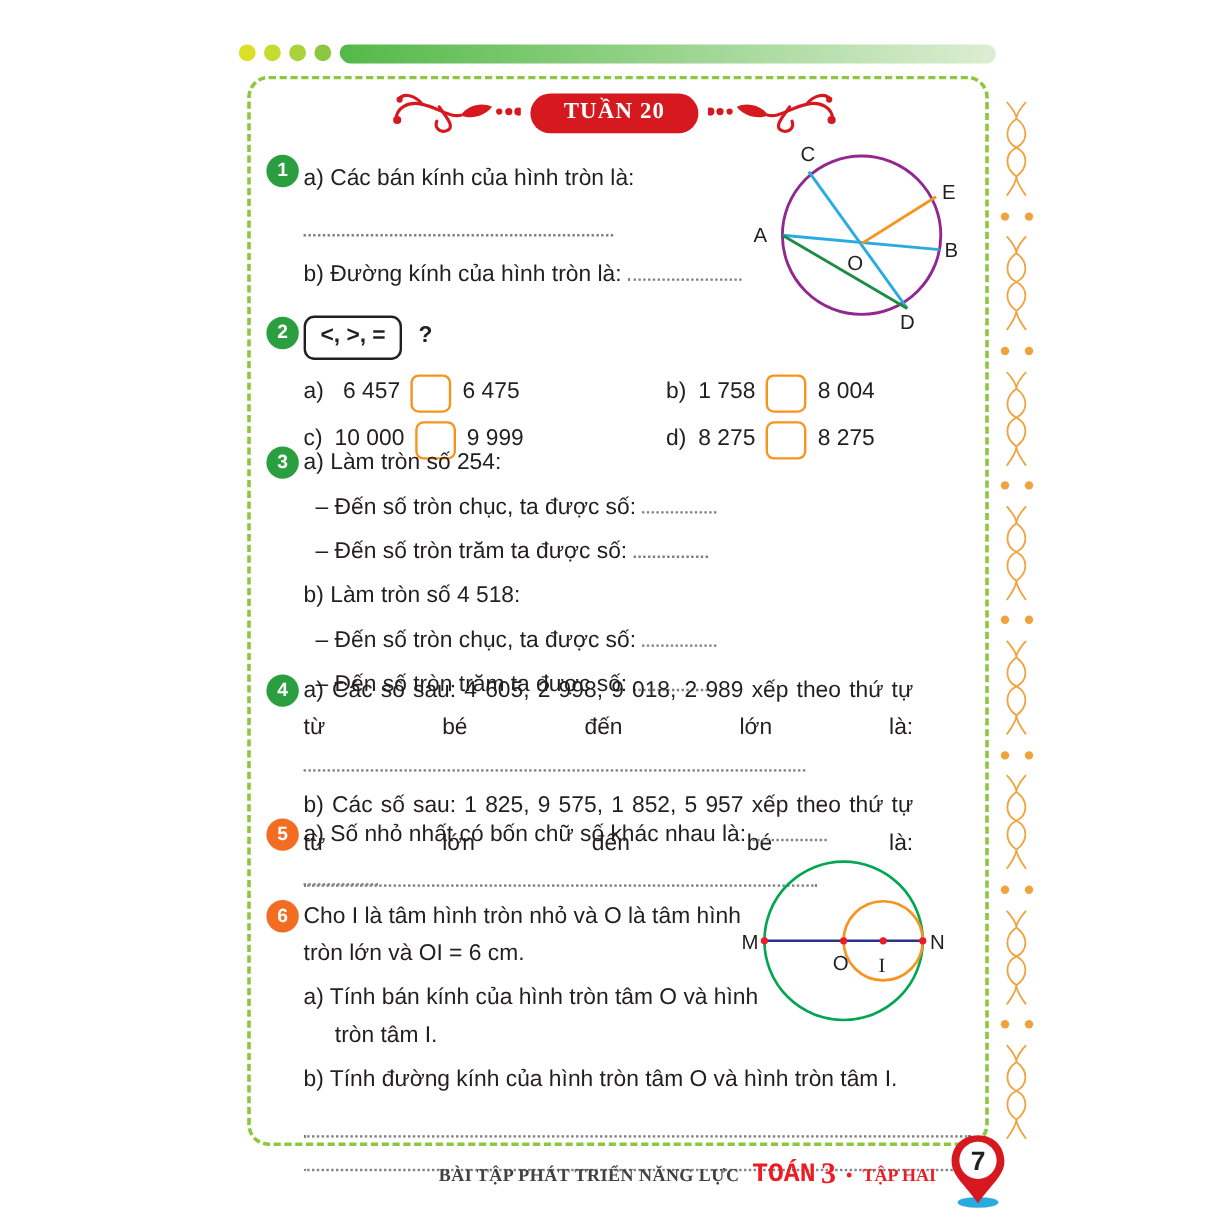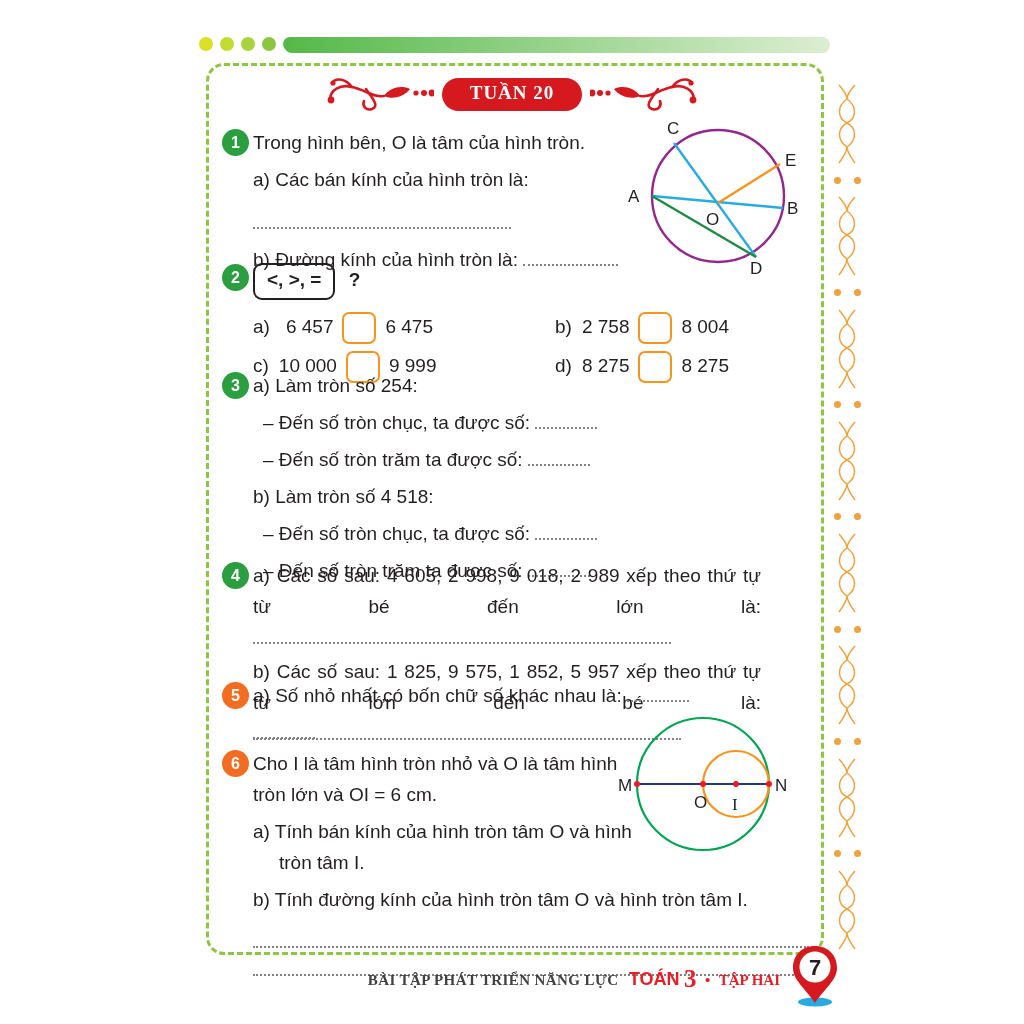--- a/index.html
+++ b/index.html
@@ -57,21 +57,21 @@
 
   
   .side-orn{position:absolute;left:833px;top:84px;height:866px;width:28px;
     display:flex;flex-direction:column;align-items:center;justify-content:space-between;}
   .orn-dots{display:flex;gap:13px;}
   .orn-dots i{width:7px;height:7px;border-radius:50%;background:var(--ornament-orange,#f0a33c);display:block;}
 
   
   .footer-line{position:absolute;left:340px;top:966px;width:440px;text-align:right;white-space:nowrap;line-height:26px;}
   .footer-series{font-family:"Liberation Serif",serif;font-weight:bold;font-size:15px;color:var(--footer-gray,#414042);letter-spacing:.4px;}
-  .footer-subject{font-family:Liberation Sans, sans-serif;font-weight:bold;font-size:18px;color:var(--footer-red,#ed1c24);margin-left:6px;}
+  .footer-subject{font-family:Liberation Mono, monospace;font-weight:bold;font-size:22px;color:var(--footer-red,#ed1c24);margin-left:6px;}
   .footer-grade{font-family:"Liberation Serif",serif;font-weight:bold;font-size:25px;color:var(--footer-red,#ed1c24);vertical-align:-2px;}
   .footer-sep{color:var(--footer-red,#ed1c24);font-size:15px;margin:0 4px;}
   .footer-volume{font-family:"Liberation Serif",serif;font-weight:bold;font-size:15px;color:var(--footer-red,#ed1c24);}
   .pin{position:absolute;left:789px;top:944px;}
 </style>
 </head>
 <body>
 
 <div class="canvas">
 
@@ -115,21 +115,20 @@
         <circle cx="90" cy="19" r="2.6"></circle>
         <circle cx="98" cy="19" r="3.0"></circle>
         <circle cx="106" cy="19" r="3.4"></circle>
       </g>
     </svg>
   </div>
 
   <div class="ex" style="top:128px;">
     <div class="badge">1</div>
     <div class="ex-body" style="width:388px;">
-      <div>Trong hình bên, O là tâm của hình tròn.</div>
       <div class="mt6">a) Các bán kính của hình tròn là:</div>
       <div class="mt12"><span class="dots-inline" style="width:258px;"></span></div>
       <div class="mt6"><span>b) Đường kính của hình tròn là:</span>
         <span class="dots-inline" style="width:95px;"></span></div>
     </div>
   </div>
 
   <svg class="fig" style="left:626px;top:112px;" width="178" height="166" viewBox="0 0 178 166">
     <circle cx="92" cy="84" r="66" fill="none" stroke="var(--circle-purple,#92278f)" stroke-width="2.4"></circle>
     <line x1="26" y1="84" x2="157" y2="96" stroke="var(--line-cyan,#29abe2)" stroke-width="2.4"></line>
@@ -153,21 +152,21 @@
       </div>
       <div class="cmp-grid">
         <div class="cmp-item">
           <span class="lbl">a)</span>
           <span style="margin-left:6px;">6 457</span>
           <span class="cmp-box"></span>
           <span>6 475</span>
         </div>
         <div class="cmp-item">
           <span class="lbl">b)</span>
-          <span>2 758</span>
+          <span>1 758</span>
           <span class="cmp-box"></span>
           <span>8 004</span>
         </div>
         <div class="cmp-item">
           <span class="lbl">c)</span>
           <span>10 000</span>
           <span class="cmp-box"></span>
           <span>9 999</span>
         </div>
         <div class="cmp-item">

